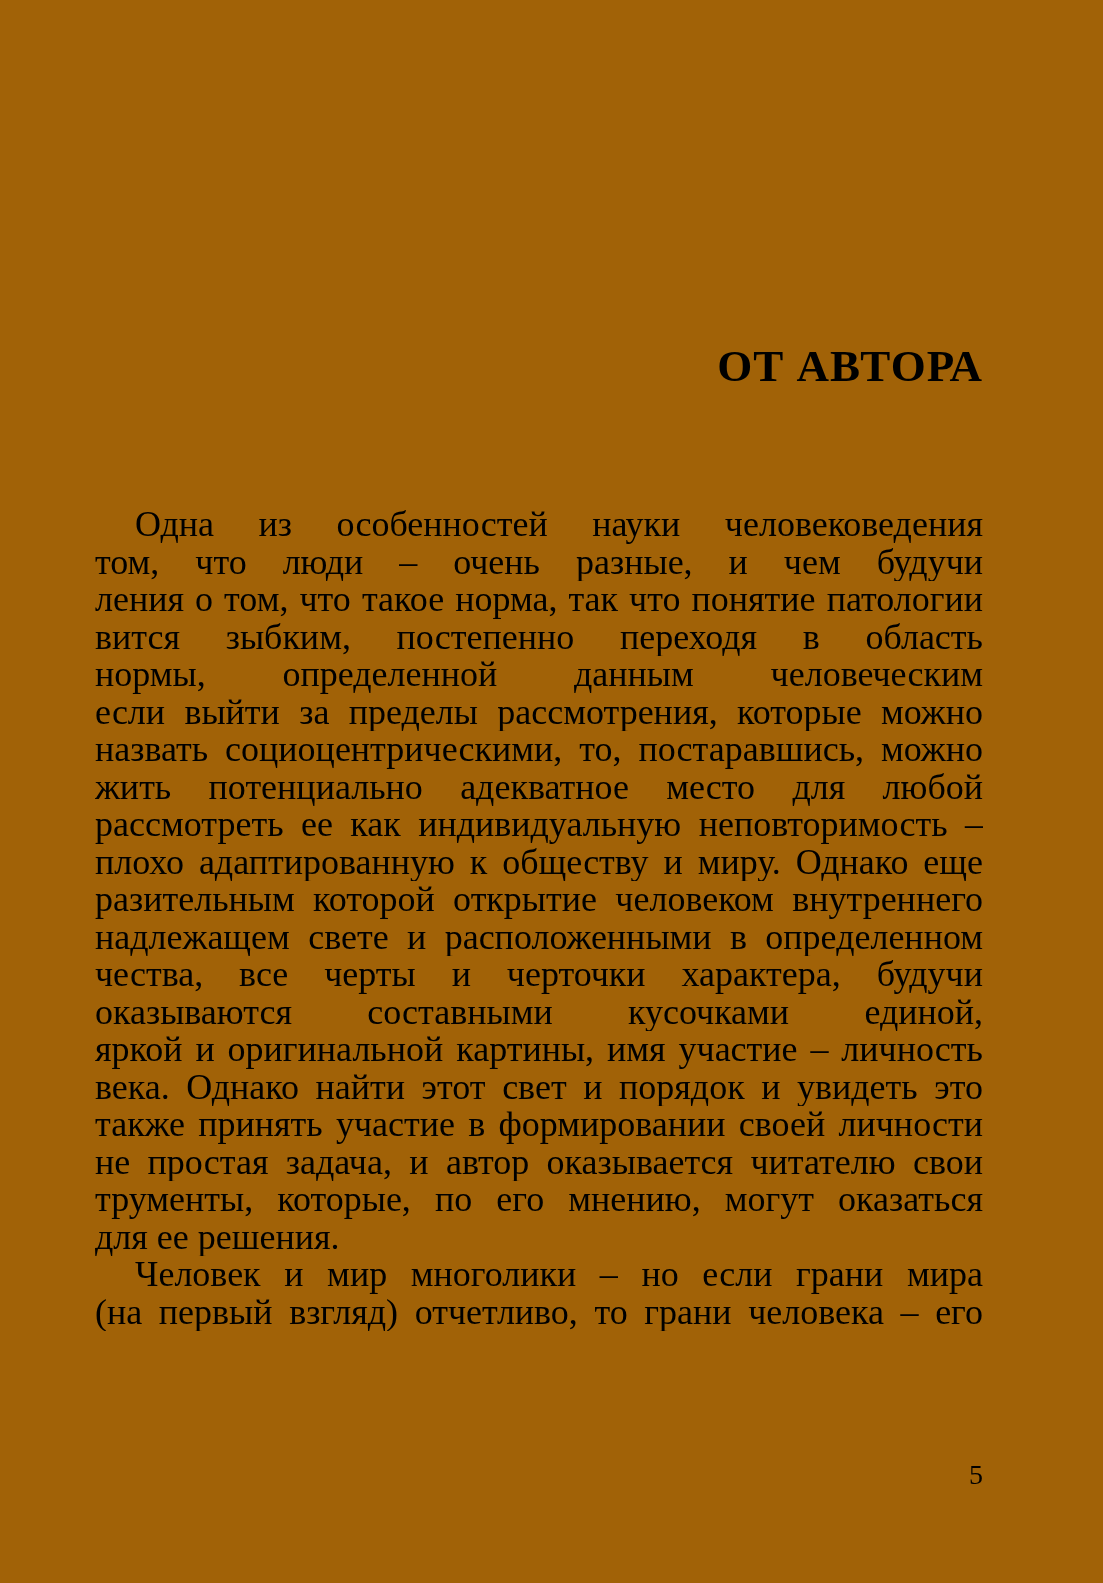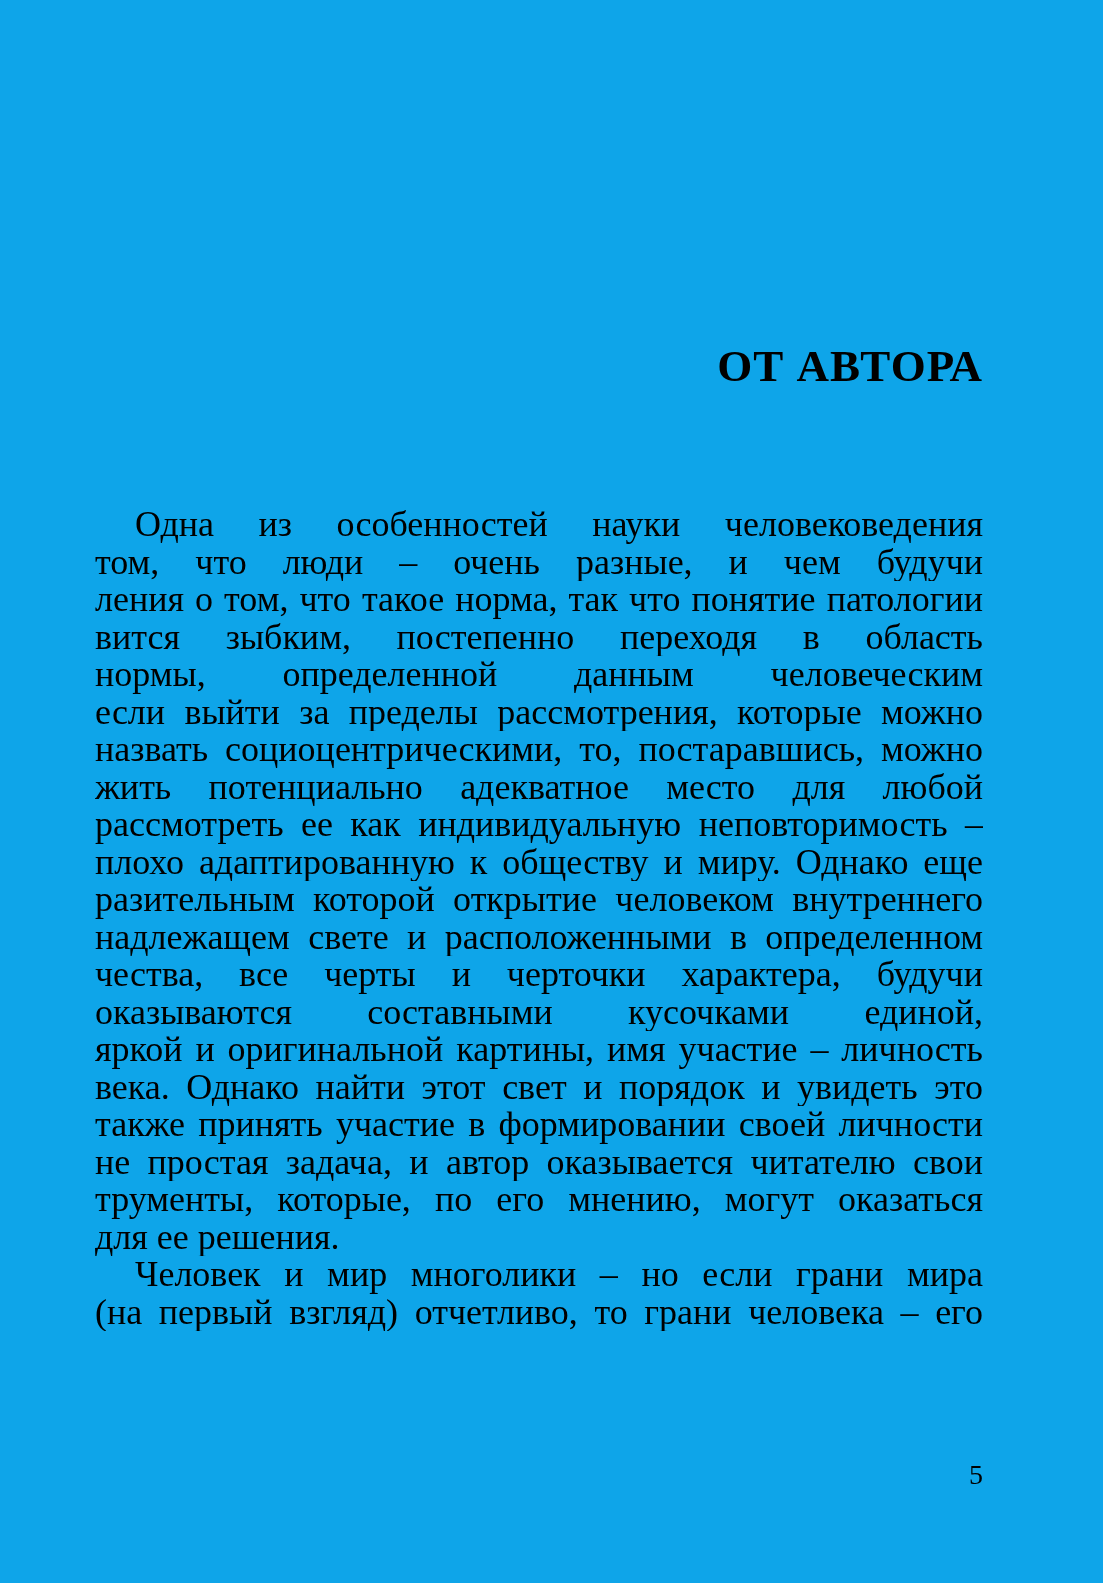--- a/index.html
+++ b/index.html
@@ -4,21 +4,21 @@
 <style>
   html, body {
     margin: 0;
     padding: 0;
     background: #ffffff;
   }
   .sheet {
     position: relative;
     width: 1103px;
     height: 1583px;
-    background: #0ea5e9;
+    background: #a16207;
     color: #000000;
     font-family: "Liberation Serif", "DejaVu Serif", serif;
     overflow: hidden;
   }
   .chapter-title {
     position: absolute;
     top: 342px;
     left: 95px;
     width: 888px;
     text-align: right;

